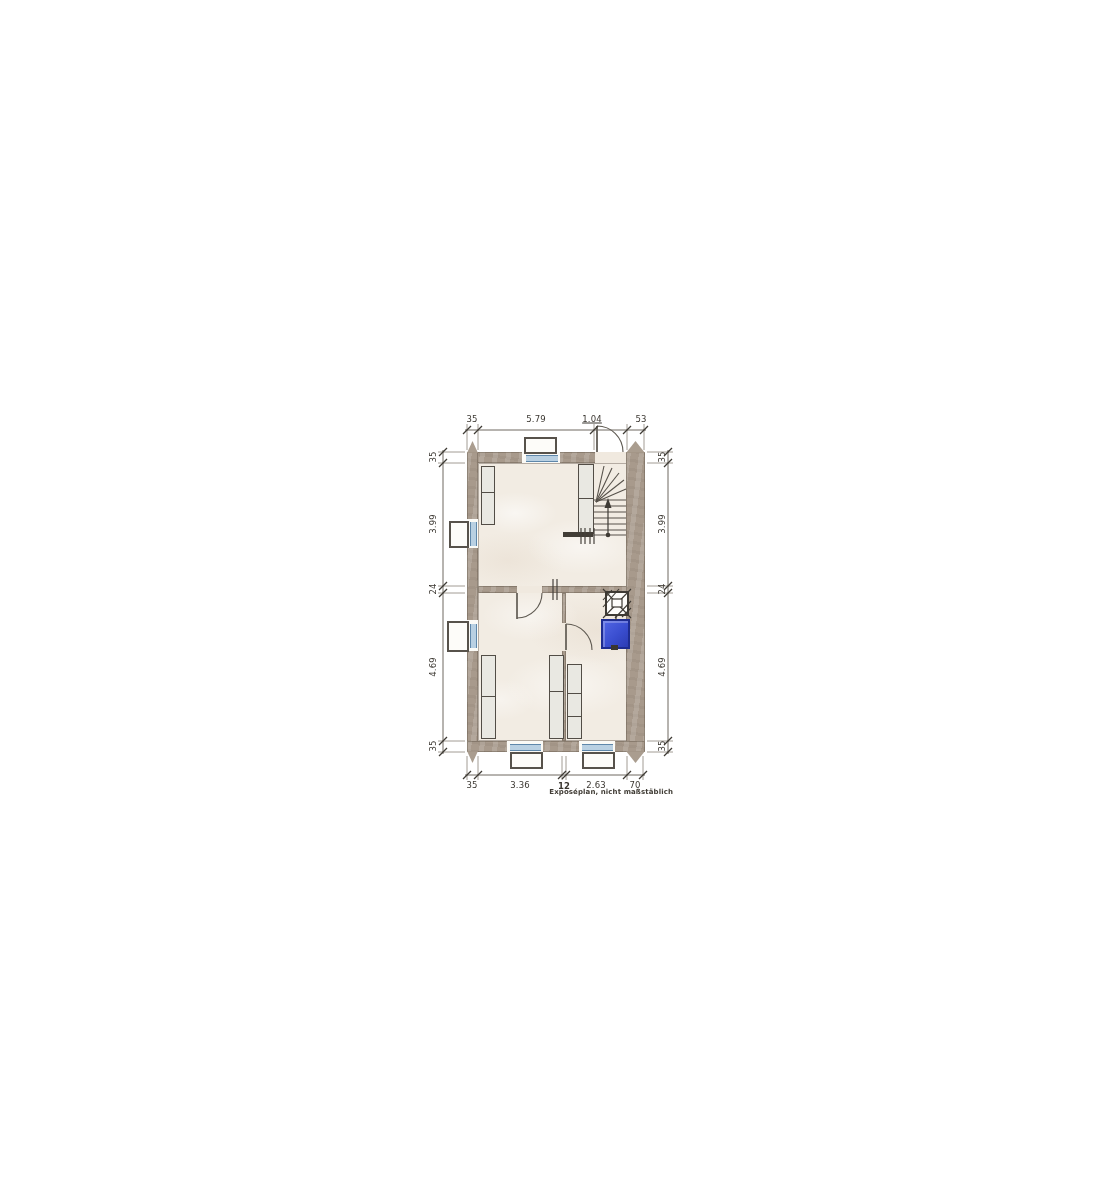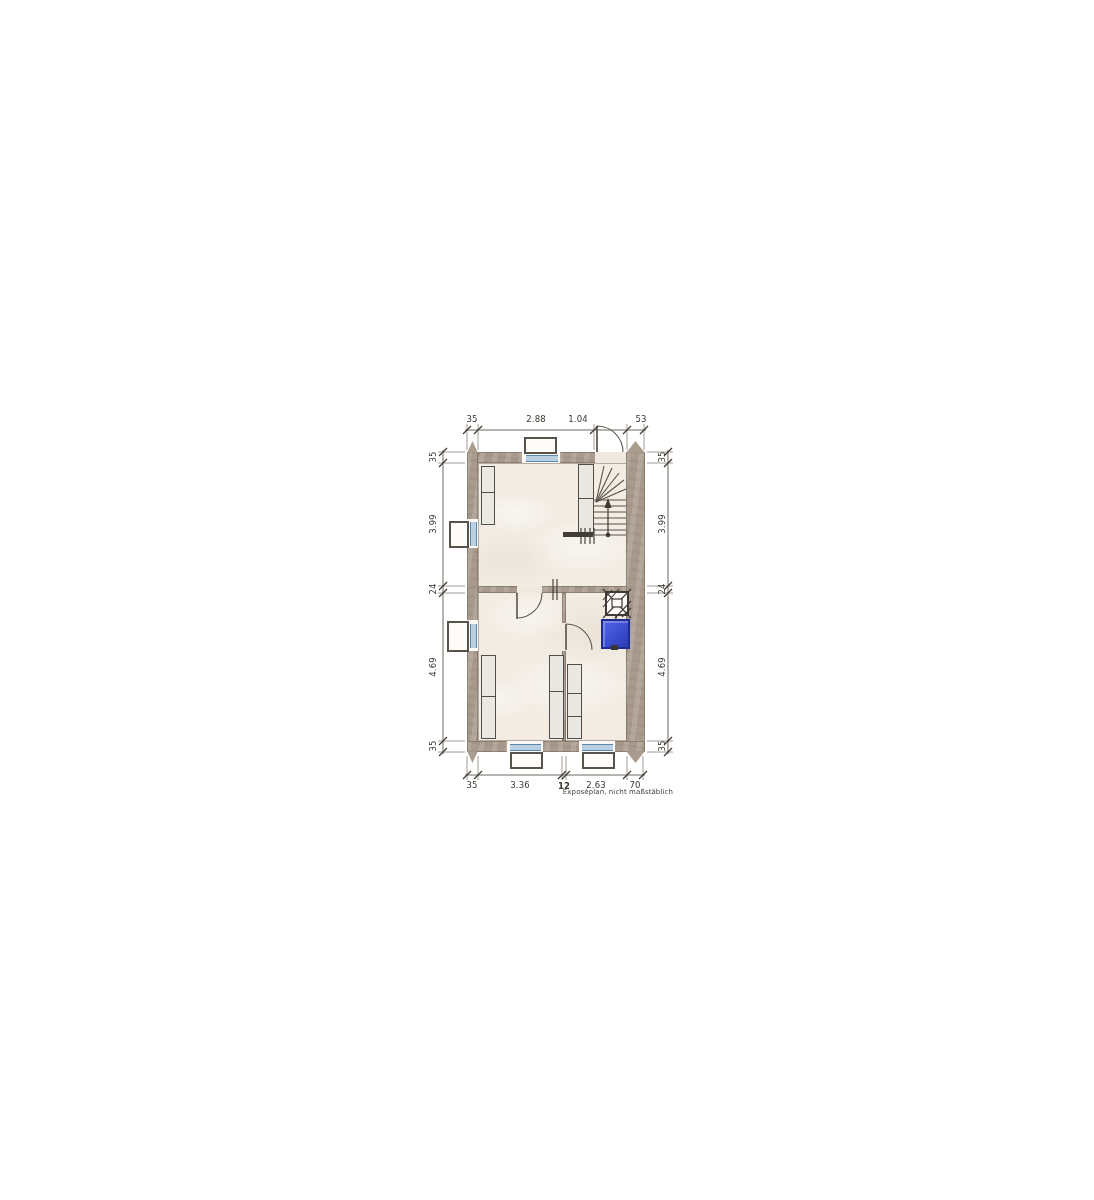--- a/index.html
+++ b/index.html
@@ -33,21 +33,21 @@
   .closet .split{position:absolute;left:-1px;right:-1px;height:0;border-top:1.5px solid #524d46;}
   .bluefix{position:absolute;border:2px solid #1e2c90;
            background:linear-gradient(135deg,#5266e4 0%,#3a4ed0 55%,#2c3cb4 100%);
            box-shadow:inset 2px 2px 0 rgba(255,255,255,.25);}
   .bluestub{position:absolute;background:#3a362f;}
   .stubwall{position:absolute;background:#423d36;}
   
   .dim{position:absolute;font-size:8.5px;line-height:9px;color:#3b3731;letter-spacing:.2px;
        white-space:nowrap;transform:translate(-50%,-50%);}
   .dim.v{transform:translate(-50%,-50%) rotate(-90deg);}
-  .note{position:absolute;font-size:7px;font-weight:normal;color:#403c35;letter-spacing:.1px;white-space:nowrap;}
+  .note{position:absolute;font-size:7px;font-weight:bold;color:#403c35;letter-spacing:.1px;white-space:nowrap;}
   svg.overlay{position:absolute;left:0;top:0;pointer-events:none;}
 </style>
 </head>
 <body>
 
 <div id="canvas">
   <div class="abs" style="left:0;top:0;width:1094px;height:1200px;">
 
     <div class="floor" style="left:478px;top:463px;width:149px;height:278px;"></div>
 
@@ -225,22 +225,22 @@
         <line x1="664" y1="456" x2="672" y2="448"></line>
           <line x1="664" y1="467" x2="672" y2="459"></line>
         <line x1="664" y1="590" x2="672" y2="582"></line>
           <line x1="664" y1="597" x2="672" y2="589"></line>
         <line x1="664" y1="745" x2="672" y2="737"></line>
           <line x1="664" y1="756" x2="672" y2="748"></line>
       </g>
     </svg>
 
     <div class="dim" style="left:472px;top:419px;">35</div>
-    <div class="dim" style="left:536px;top:419px;">2.88</div>
-    <div class="dim" style="left:578px;top:419px;">1.04</div>
+    <div class="dim" style="left:536px;top:419px;">5.79</div>
+    <div class="dim" style="left:592px;top:419px;text-decoration:underline;">1.04</div>
     <div class="dim" style="left:641px;top:419px;">53</div>
 
     <div class="dim" style="left:472px;top:785px;">35</div>
     <div class="dim" style="left:520px;top:785px;">3.36</div>
     <div class="dim" style="left:564px;top:786px;font-weight:bold;">12</div>
     <div class="dim" style="left:596px;top:785px;">2.63</div>
     <div class="dim" style="left:635px;top:785px;">70</div>
 
     <div class="dim v" style="left:433px;top:457px;">35</div>
     <div class="dim v" style="left:433px;top:524px;">3.99</div>

